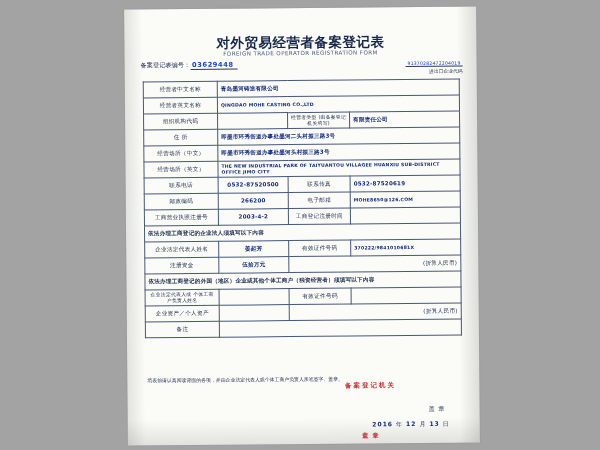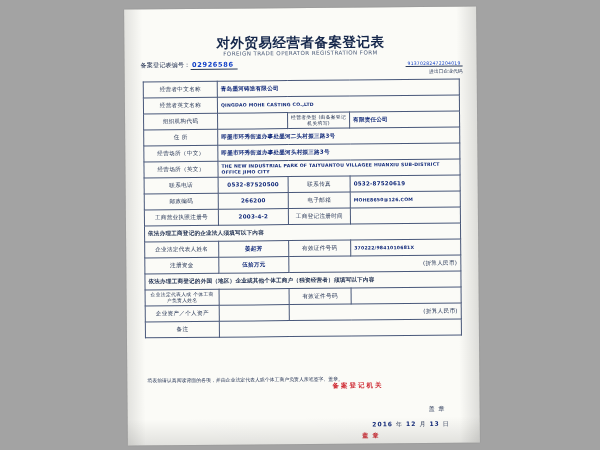--- a/index.html
+++ b/index.html
@@ -188,21 +188,21 @@
   }
   .date-line b {
     color: #122a7a;
     font-weight: bold;
     padding: 0 3px;
   }
   .seal-top {
     position: absolute;
     left: 0; right: 0;
     top: 8px;
-    text-align: left;
+    text-align: center;
     font-size: 6.5px;
     color: #cf2a33;
     letter-spacing: 2px;
     font-weight: bold;
   }
   .seal-bottom {
     position: absolute;
     left: 0; right: 0;
     bottom: 9px;
     text-align: center;
@@ -224,21 +224,21 @@
 <body>
 
 <div id="page">
   <div id="sheet">
 
     <div class="doc-title">对外贸易经营者备案登记表</div>
     <div class="doc-subtitle">FOREIGN TRADE OPERATOR REGISTRATION FORM</div>
 
     <div class="hdr">
       <div class="hdr-left">
-        <span class="hdr-label">备案登记表编号：</span><span class="hdr-value">02926586</span>
+        <span class="hdr-label">备案登记表编号：</span><span class="hdr-value">03629448</span>
       </div>
       <div class="hdr-right">
         <span class="hdr-value2">91370282472204019</span><br>
         <span class="small">进出口企业代码</span>
       </div>
     </div>
 
     <table class="form">
       <colgroup>
         <col style="width:74px">

